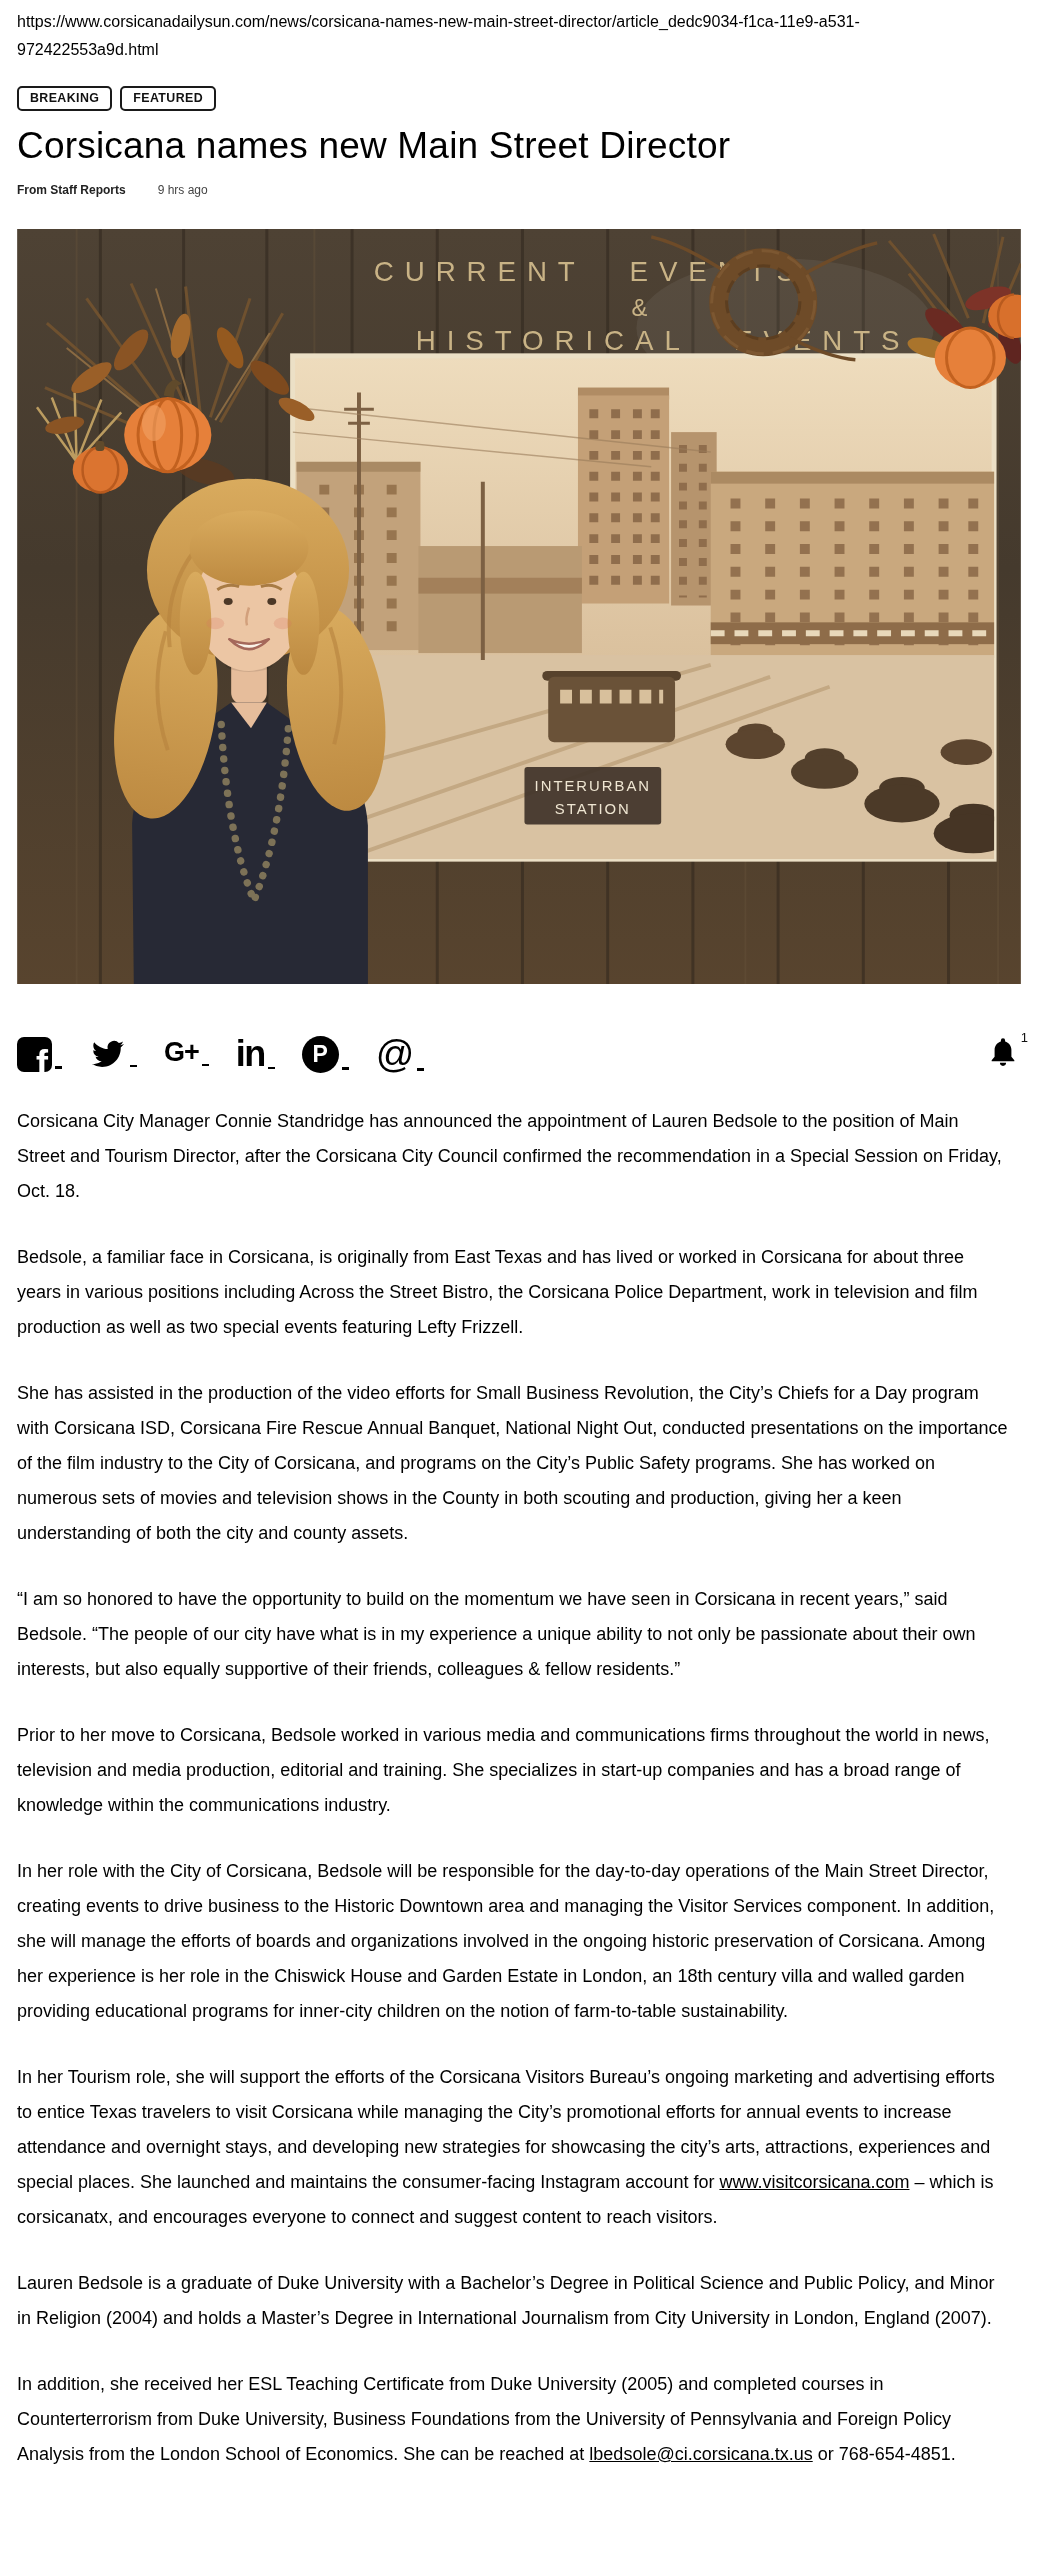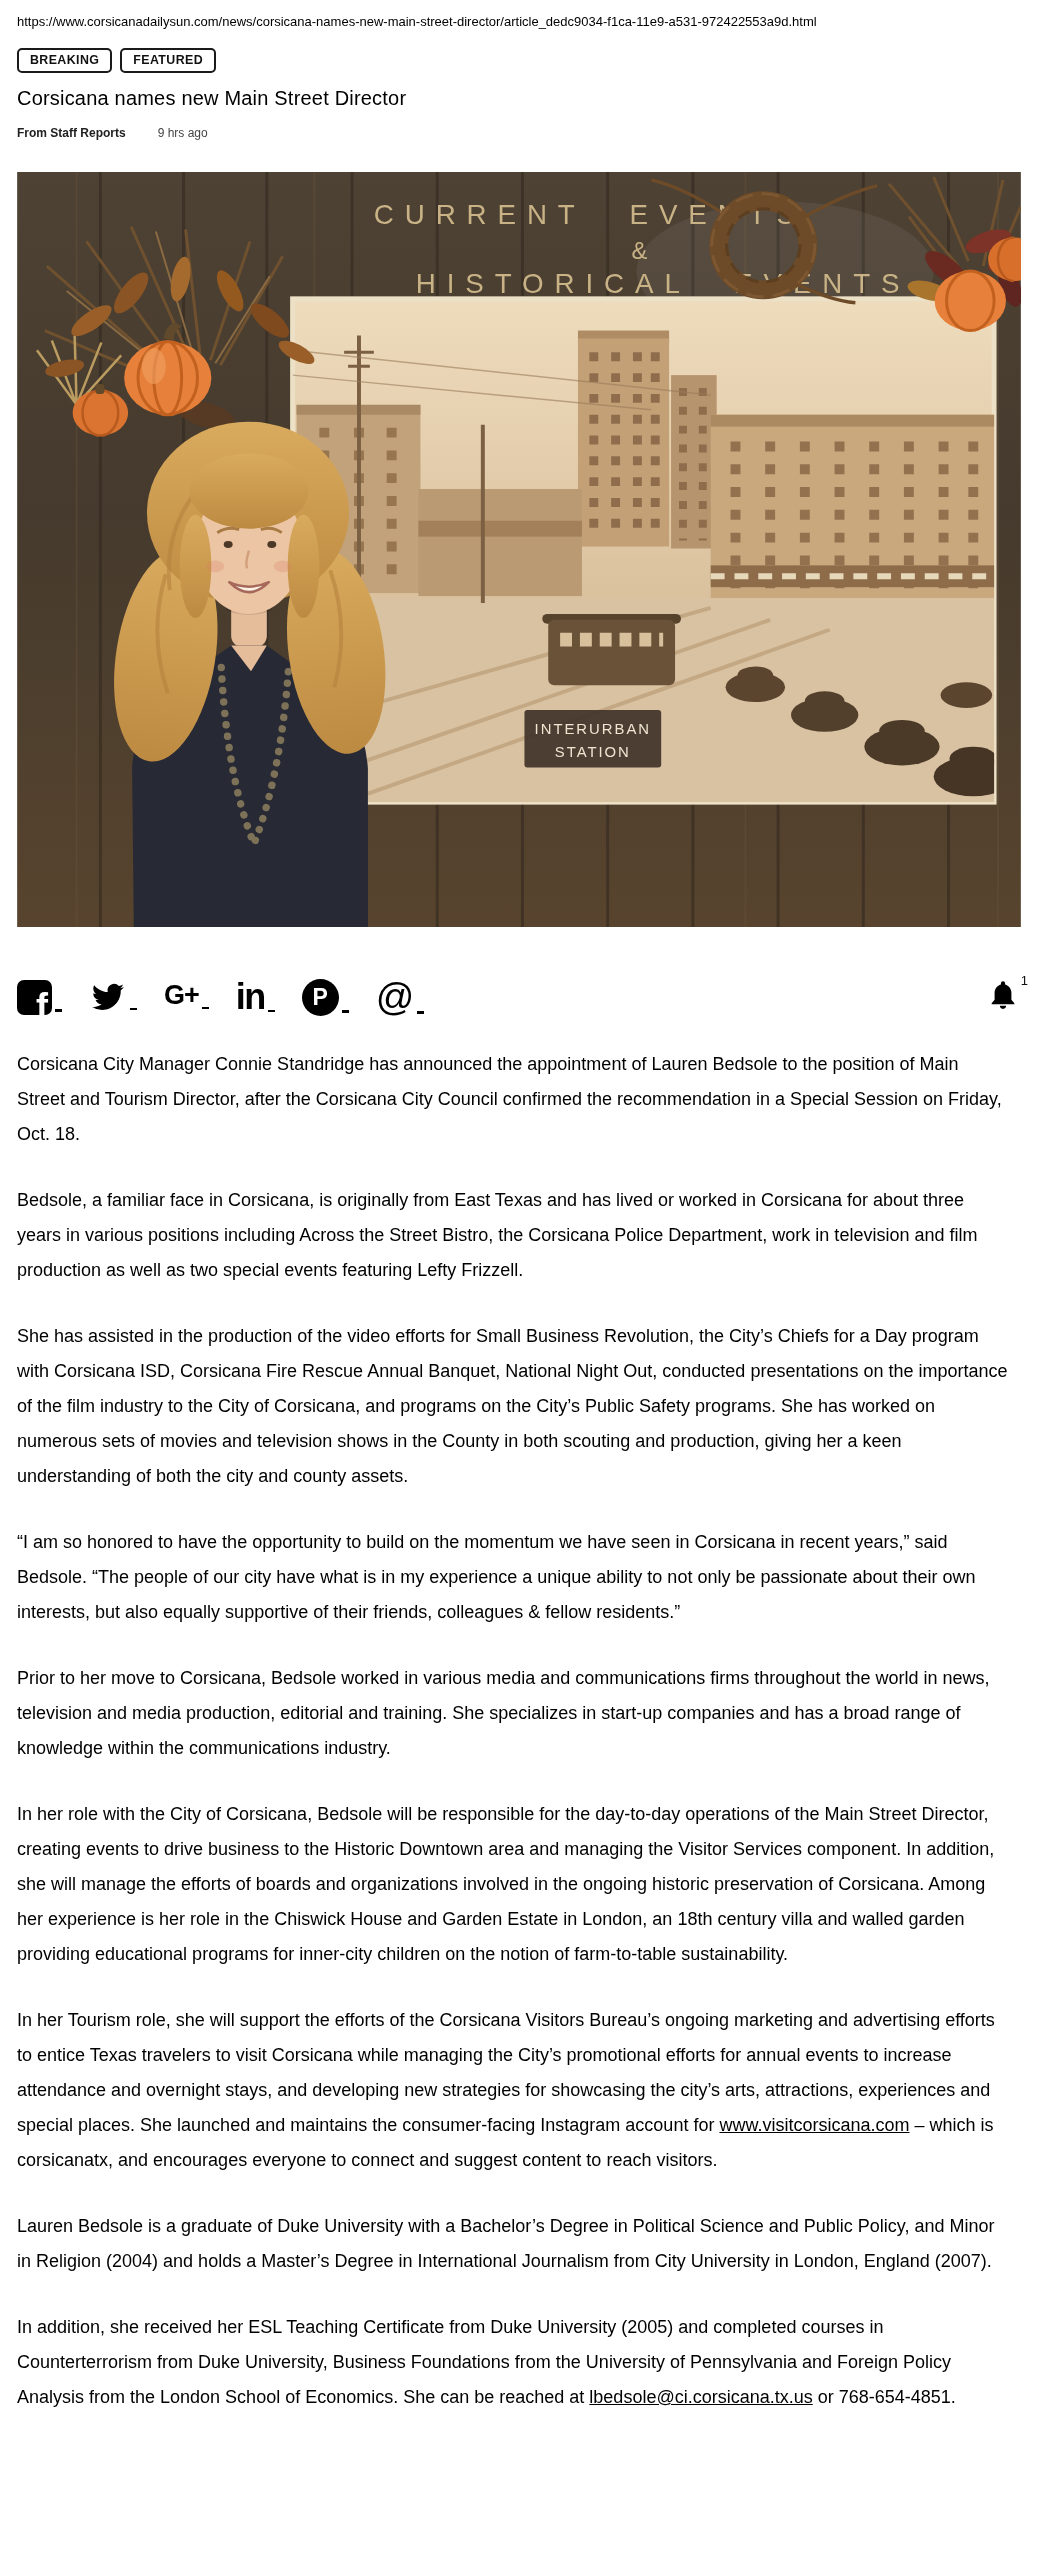--- a/index.html
+++ b/index.html
@@ -1,21 +1,21 @@
 <!DOCTYPE html>
 <html><head>
 <meta charset="utf-8">
 <style>
   html,body{margin:0;padding:0;background:#fff;}
   body{width:1045px;height:2576px;overflow:hidden;font-family:"Liberation Sans",sans-serif;color:#000;}
   .page{box-sizing:border-box;width:1045px;padding:8px 17px 0;}
-  .url{font-size:13px;line-height:28px;max-width:976px;color:#000;overflow-wrap:break-word;}
-  .badges{margin-top:12px;display:flex;gap:8px;}
+  .url{font-size:16px;line-height:28px;max-width:976px;color:#000;overflow-wrap:break-word;}
+  .badges{margin-top:22px;display:flex;gap:8px;}
   .badge{display:inline-block;border:2px solid #1a1a1a;border-radius:5px;padding:3px 11px 4px;font-size:12.4px;font-weight:700;letter-spacing:0.4px;color:#111;background:#fff;}
-  h1.title{font-size:20px;font-weight:400;margin:14px 0 0;letter-spacing:0.2px;color:#000;}
+  h1.title{font-size:37px;font-weight:400;margin:14px 0 0;letter-spacing:0.2px;color:#000;}
   .byline{margin-top:16px;font-size:12px;display:flex;align-items:baseline;gap:32px;}
   .byline .author{font-weight:700;color:#222;}
   .byline .time{color:#444;}
   figure.hero{margin:32px 0 0;padding:0;width:1004px;}
   figure.hero svg{display:block;}
   .share-row{margin-top:48px;width:1004px;display:flex;justify-content:space-between;align-items:center;height:44px;}
   .share-links{display:flex;align-items:center;gap:27px;}
   .share-link{display:flex;align-items:flex-end;text-decoration:none;color:#000;cursor:pointer;}
   .share-link::after{content:"";display:inline-block;width:7px;height:2.5px;background:#000;margin-left:3px;margin-bottom:3px;}
   .icon-fb{width:35px;height:35px;background:#000;border-radius:7px;position:relative;overflow:hidden;}

